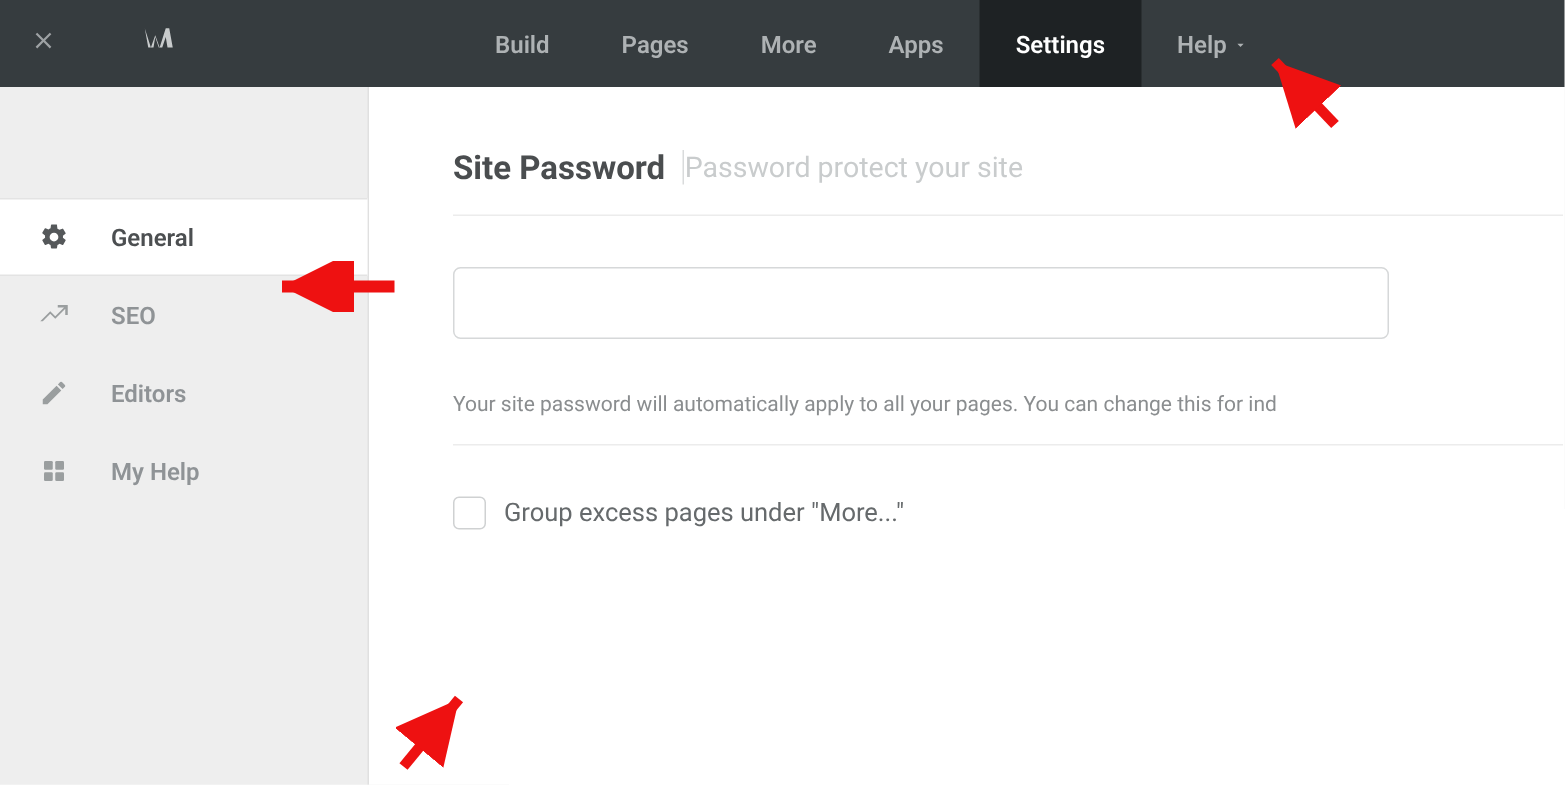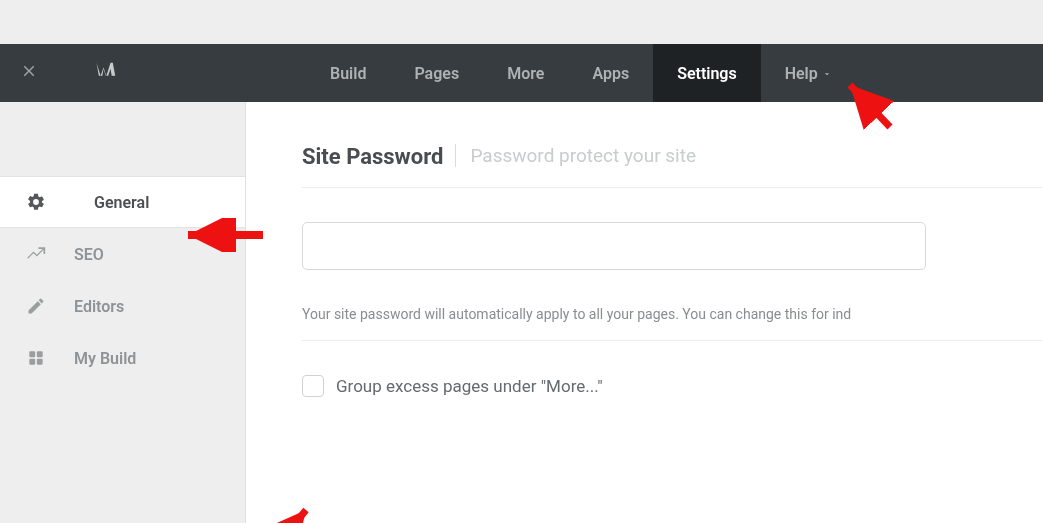--- a/index.html
+++ b/index.html
@@ -1,35 +1,35 @@
 <!DOCTYPE html>
 <html><head>
   <meta charset="utf-8">
   <style>
     * { margin:0; padding:0; box-sizing:border-box; font-family:-apple-system,BlinkMacSystemFont,"Segoe UI",Roboto,Helvetica,Arial,sans-serif; }
     body { width:1043px; height:523px; overflow:hidden; background:#eee; }
-    .topbar { width:100%; height:58px; background:#363c3f; display:flex; align-items:center;margin-top:44px; }
+    .topbar { width:100%; height:58px; background:#363c3f; display:flex; align-items:center; }
     .close-btn { width:58px; height:58px; display:flex; align-items:center; justify-content:center; cursor:pointer; }
     .close-btn svg { width:18px; height:18px; fill:#9ea2a4; }
     .logo { width:58px; display:flex; align-items:center; justify-content:center; margin-left:20px; }
     .logo svg { width:28px; height:28px; fill:#c8cbcc; }
     .topnav { display:flex; margin-left:170px; height:100%; }
     .topnav-item { height:100%; display:flex; align-items:center; padding:0 24px; color:#aeb2b4; font-size:16px; font-weight:600; cursor:pointer; }
     .topnav-item.active { background:#1e2224; color:#fff; }
     .help-caret { margin-left:4px; }
     .layout { display:flex; width:100%; height:calc(100% - 58px); }
     .sidebar { width:246px; background:#eeeeee; padding-top:74px; border-right:1px solid #e0e0e0; }
     .side-item { height:52px; display:flex; align-items:center; padding-left:24px; color:#8f9396; font-size:16px; font-weight:600; cursor:pointer; }
-    .side-item.active { background:#fff; color:#4c4f51; border-top:1px solid #e3e3e3; border-bottom:1px solid #e3e3e3;gap:20px; }
+    .side-item.active { background:#fff; color:#4c4f51; border-top:1px solid #e3e3e3; border-bottom:1px solid #e3e3e3; }
     .side-item .icon { width:24px; height:24px; margin-right:26px; display:flex; align-items:center; justify-content:center; }
     .side-item .icon svg { width:20px; height:20px; fill:#9a9e9f; }
     .side-item.active .icon svg { fill:#55585a; }
     .main { flex:1; background:#fff; padding:42px 0 0 56px; position:relative; }
     .section-header { display:flex; align-items:flex-start; font-size:22px; font-weight:700; color:#4a4d4f; }
-    .section-sub { font-size:19px; font-weight:400; color:#c9cccd; margin-left:12px; border-left:1px solid #d9dbdc; padding-left:14px; }
+    .section-sub { font-size:19px; font-weight:400; color:#c9cccd; margin-left:12px; border-left:1px solid #d9dbdc; }
     .divider { height:1px; background:#ececec; margin-top:18px; width:740px; }
     .pw-input { margin-top:34px; width:624px; height:48px; border:1px solid #d6d8d9; border-radius:5px; font-size:16px; padding:0 14px; color:#444; }
     .helptext { margin-top:36px; width:740px; color:#8a8d8f; font-size:14px; }
     .nav-header { margin-top:64px; font-size:22px; font-weight:700; color:#4a4d4f; }
     .checkbox-row { display:flex; align-items:center; margin-top:34px; }
     .checkbox { width:22px; height:22px; border:1px solid #cfd1d2; border-radius:4px; background:#fff; cursor:pointer; }
     .checkbox-label { margin-left:12px; color:#666a6c; font-size:17px; }
     
     .arrow { position:absolute; pointer-events:none; }
     .arrow svg { display:block; }
@@ -110,21 +110,21 @@
       </div>
       <div class="side-item">
         <span class="icon">
             <svg viewBox="0 0 24 24">
               <rect x="4" y="4" width="7" height="7" rx="1"></rect>
               <rect x="13" y="4" width="7" height="7" rx="1"></rect>
               <rect x="4" y="13" width="7" height="7" rx="1"></rect>
               <rect x="13" y="13" width="7" height="7" rx="1"></rect>
             </svg>
           </span>
-        <span>My Build</span>
+        <span>My Help</span>
       </div>
     </div>
 
     <div class="main">
       <div class="section-header">
         <span>Site Password</span>
         <span class="section-sub">Password protect your site</span>
       </div>
       <div class="divider"></div>
 

